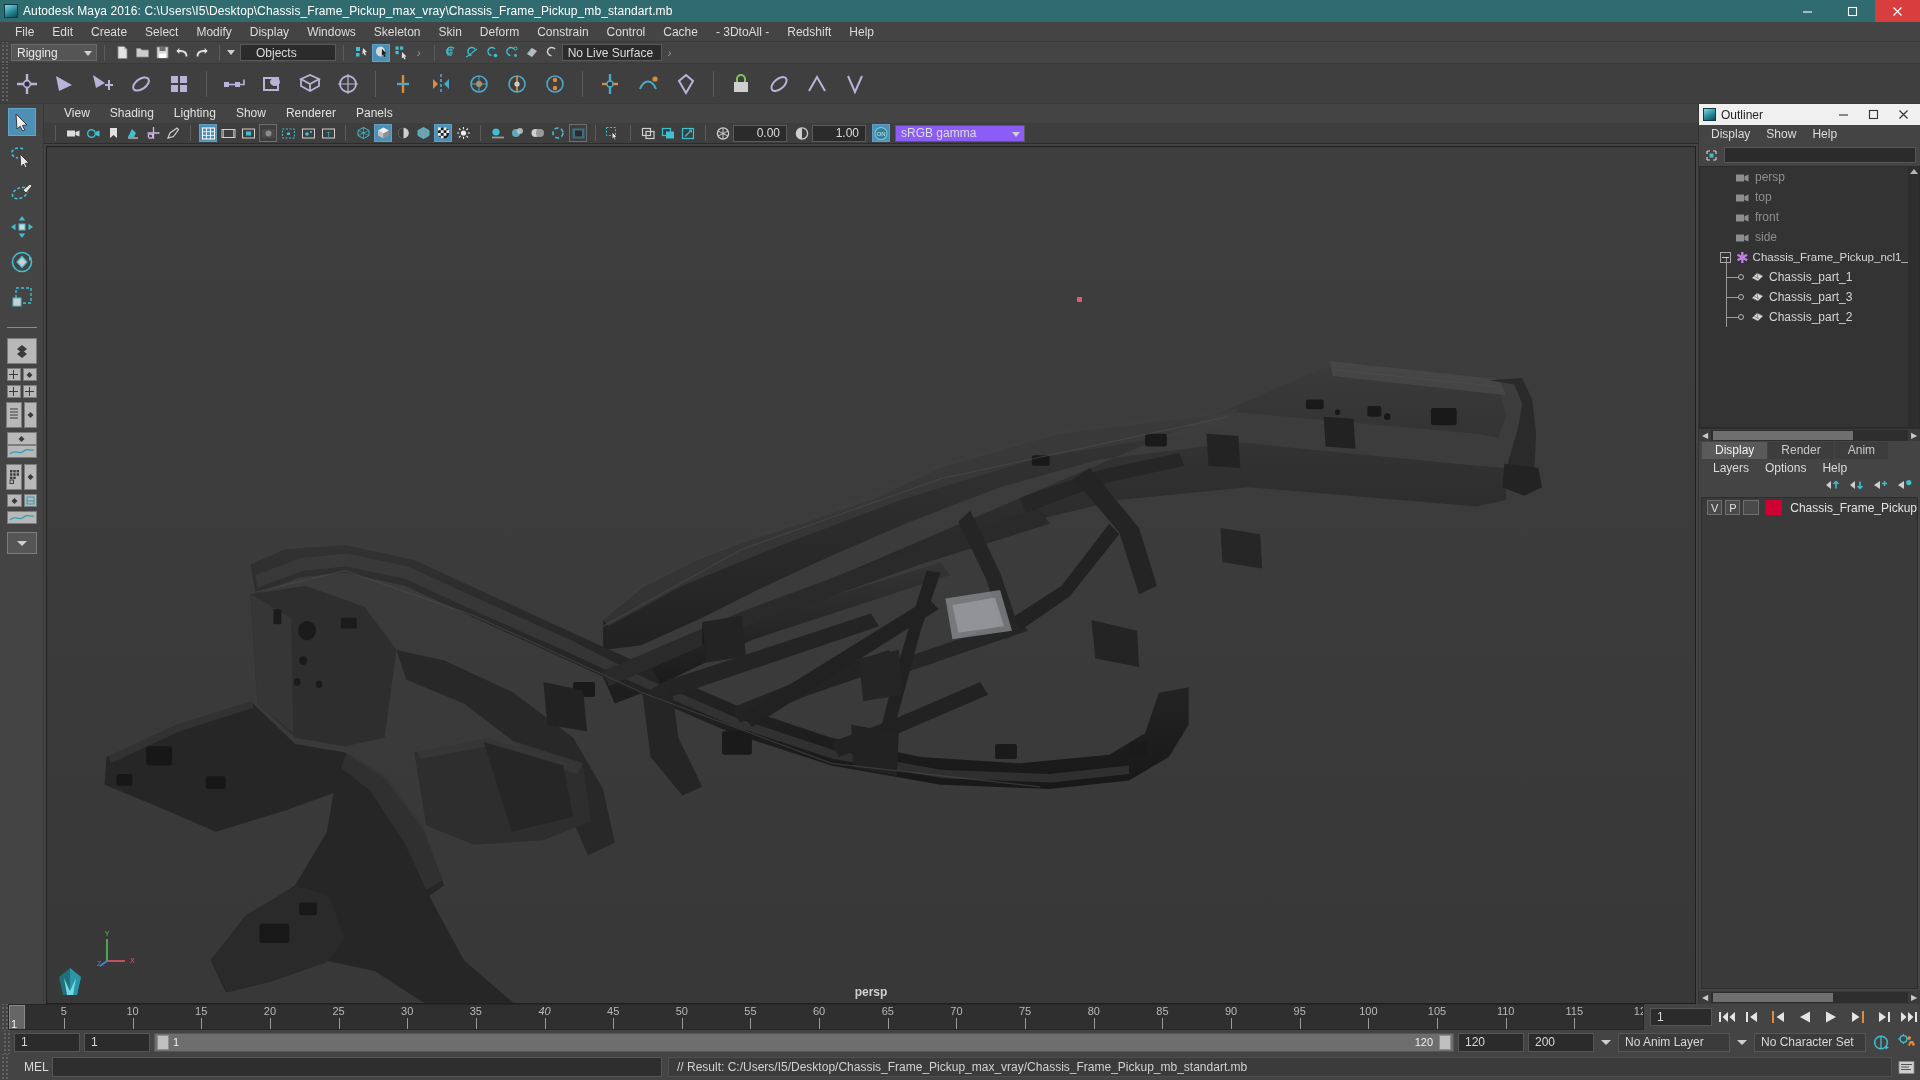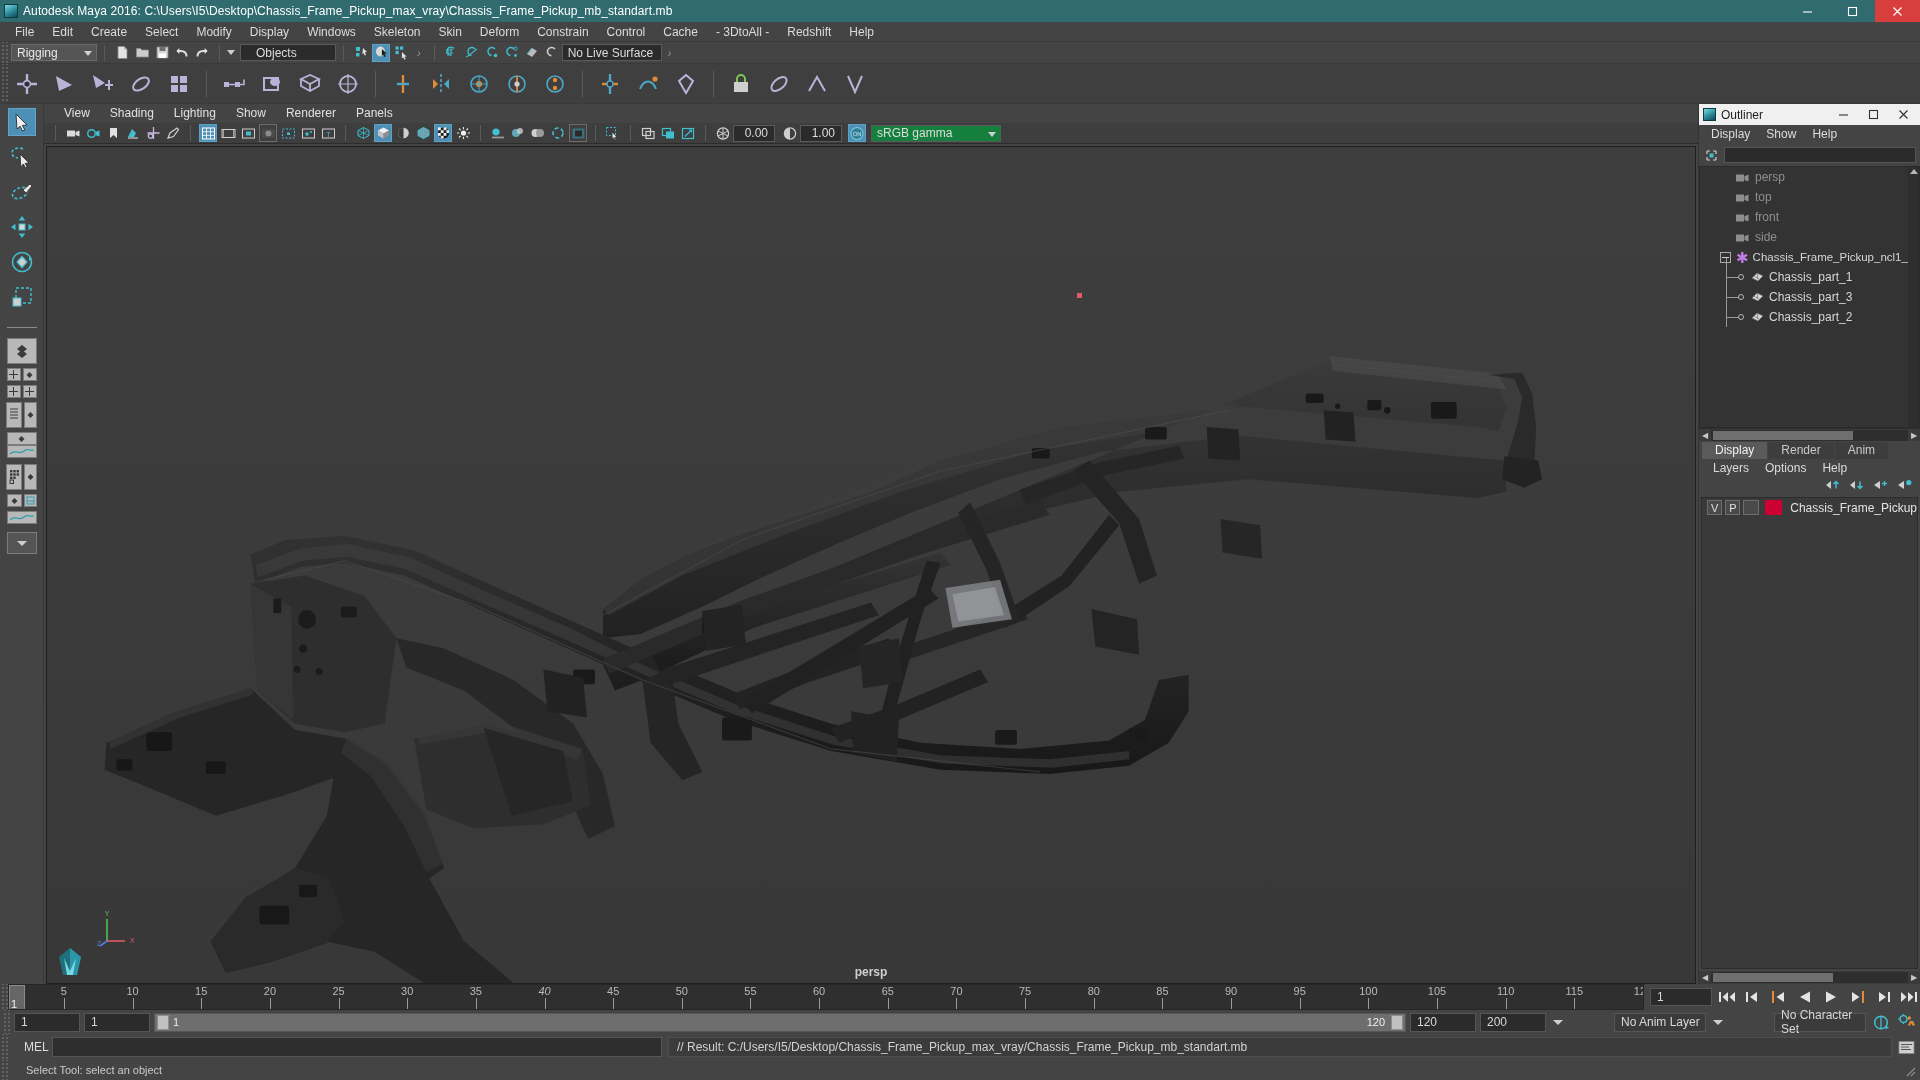--- a/index.html
+++ b/index.html
@@ -69,23 +69,23 @@
   .tbtn.on { background:#4e8fb5; border:1px solid #5fa0c5;}
   .tbtn.framed { border:1px solid #6e6e6e; }
   .tbtn svg { display:block; }
 
   .field {
     background:#2b2b2b;border:1px solid #5a5a5a;height:17px;
     display:flex;align-items:center;padding:0 5px;font-size:12px;color:#dcdcdc;
   }
   .objects-field { width:96px;padding-left:15px; }
   .live-field { width:100px; }
-  .num-field { width:42px; justify-content:flex-end; padding-right:6px; }
+  .num-field { width:54px; justify-content:flex-end; padding-right:6px; }
   .gamma-field {
-    width:130px;background:#15803d;border:1px solid #5a5a5a;height:17px;
+    width:130px;background:#8b5cf6;border:1px solid #5a5a5a;height:17px;
     display:flex;align-items:center;padding:0 5px;font-size:12px;color:#dcdcdc;position:relative;
   }
   .gamma-field .arw{position:absolute;right:4px;top:6px;width:0;height:0;
     border-left:4px solid transparent;border-right:4px solid transparent;border-top:5px solid #cfcfcf;}
 
   
   .body { flex:1 1 auto; display:flex; min-height:0; background:#444; }
 
   
   .toolbox {
@@ -227,21 +227,21 @@
   .rangebar {
     flex:1 1 auto;height:19px;background:#6e6e6e;border:1px solid #555;position:relative;display:flex;align-items:center;
   }
   .rb-handle{width:12px;height:15px;background:#c0c0c0;border:1px solid #8d8d8d;position:absolute;}
   .rb-lab{position:absolute;font-size:11px;color:#efefef;}
   .ddwn { width:16px;height:19px;display:flex;align-items:center;justify-content:center;}
   .sel-field {
     width:92px;height:19px;background:#3b3b3b;border:1px solid #555;display:flex;align-items:center;
     padding-left:6px;font-size:12px;color:#d8d8d8;
   }
-  .wide-field { width:92px;margin-left:44px; }
+  .wide-field { width:112px; }
 
   
   .melrow { flex:0 0 26px; display:flex; align-items:center; background:#444; }
   .mel-label { width:44px;padding-left:16px;font-size:12px;color:#dcdcdc; flex:0 0 44px;}
   .mel-input { width:610px;height:20px;background:#2e2e2e;border:1px solid #555; flex:0 0 610px;}
   .mel-result {
     flex:1 1 auto;height:20px;background:#3b3b3b;border:1px solid #4e4e4e;display:flex;align-items:center;
     padding-left:8px;font-size:12px;color:#d2d2d2;white-space:nowrap;overflow:hidden;margin-left:6px;
   }
   .mel-right { flex:0 0 28px; display:flex; align-items:center; justify-content:center;}
@@ -1448,23 +1448,14 @@
     <div class="mel-input"></div>
     <div class="mel-result">// Result: C:/Users/I5/Desktop/Chassis_Frame_Pickup_max_vray/Chassis_Frame_Pickup_mb_standart.mb</div>
     <div class="mel-right">
       <svg width="17" height="15" viewBox="0 0 17 15">
           <rect x="1" y="1.5" width="15" height="12" fill="#cfcfcf" stroke="#888" stroke-width=".8"></rect>
           <path d="M3 4.5h11M3 7h8M3 9.5h10" stroke="#555" stroke-width="1"></path>
         </svg>
     </div>
   </div>
 
-  <div class="statusrow">
-    <div class="grip"></div>
-    <div class="status-text">Select Tool: select an object</div>
-    <div class="status-right">
-      <svg width="14" height="14" viewBox="0 0 14 14">
-          <path d="M13 5L5 13M13 9l-4 4" stroke="#8a8a8a" stroke-width="1.2"></path>
-        </svg>
-    </div>
-  </div>
 
 </div>
 
 </body></html>

